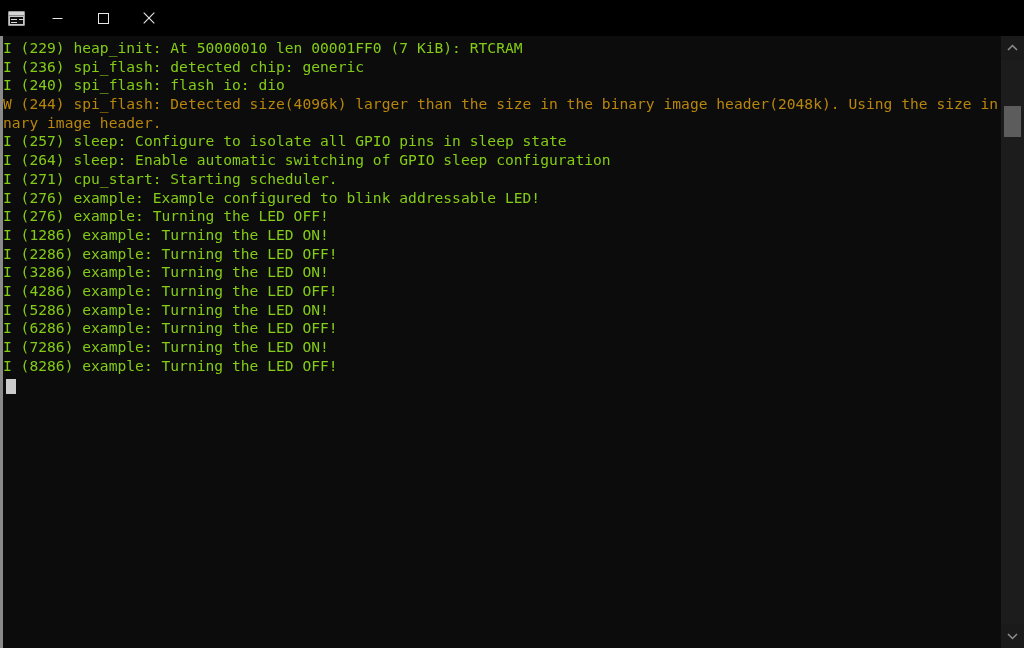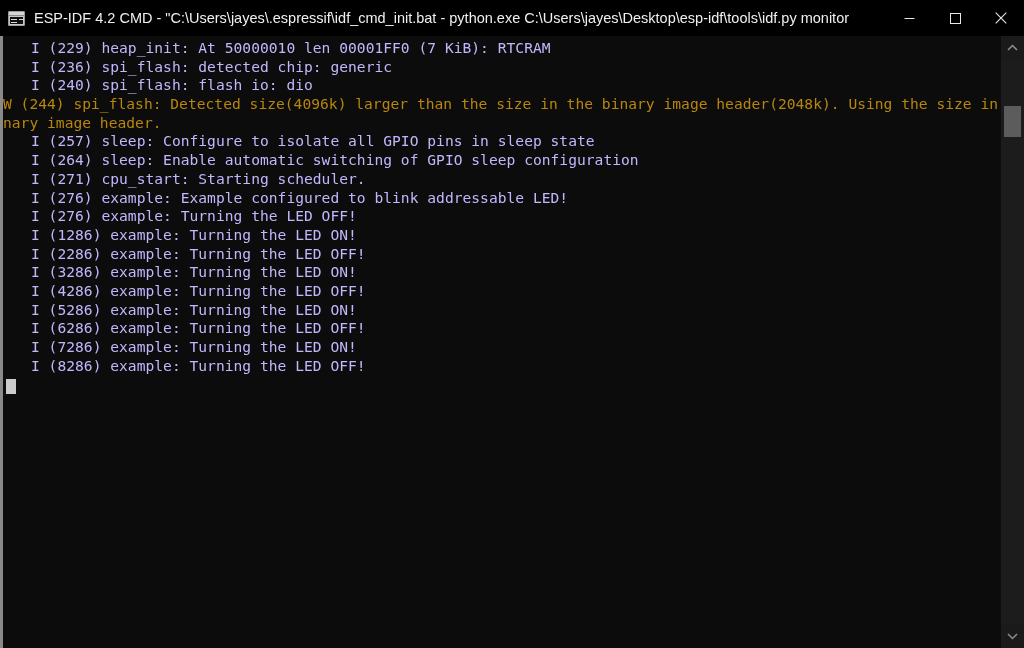--- a/index.html
+++ b/index.html
@@ -114,21 +114,21 @@
     font-family: "DejaVu Sans Mono", "Liberation Mono", monospace;
     font-size: 14.6px;
     line-height: 18.7px;
     white-space: pre;
     letter-spacing: 0.02px;
   }
   .logline {
     height: 18.7px;
     white-space: pre;
   }
-  .lvl-I { color: #c4b5fd; padding-left: 28px; }
+  .lvl-I { color: #84cc16; }
   .lvl-W { color: #b8860b; }
   .cursor {
     position: absolute;
     left: 3px;
     width: 9.7px;
     height: 15px;
     background: #cccccc;
   }
 
   
@@ -173,21 +173,20 @@
 </head>
 <body>
 
 <div id="window">
 
   <div id="titlebar">
     <div id="title-icon">
       <div class="bar"></div>
       <div class="screen"></div>
     </div>
-    <div id="title-text">ESP-IDF 4.2 CMD - "C:\Users\jayes\.espressif\idf_cmd_init.bat - python.exe  C:\Users\jayes\Desktop\esp-idf\tools\idf.py monitor</div>
     <div class="winbtn">
       <svg width="11" height="11" viewBox="0 0 11 11" aria-hidden="true">
         <line x1="0.5" y1="5.5" x2="10.5" y2="5.5" stroke="currentColor" stroke-width="1"></line>
       </svg>
     </div>
     <div class="winbtn">
       <svg width="11" height="11" viewBox="0 0 11 11" aria-hidden="true">
         <rect x="0.5" y="0.5" width="10" height="10" fill="none" stroke="currentColor" stroke-width="1"></rect>
       </svg>
     </div>

